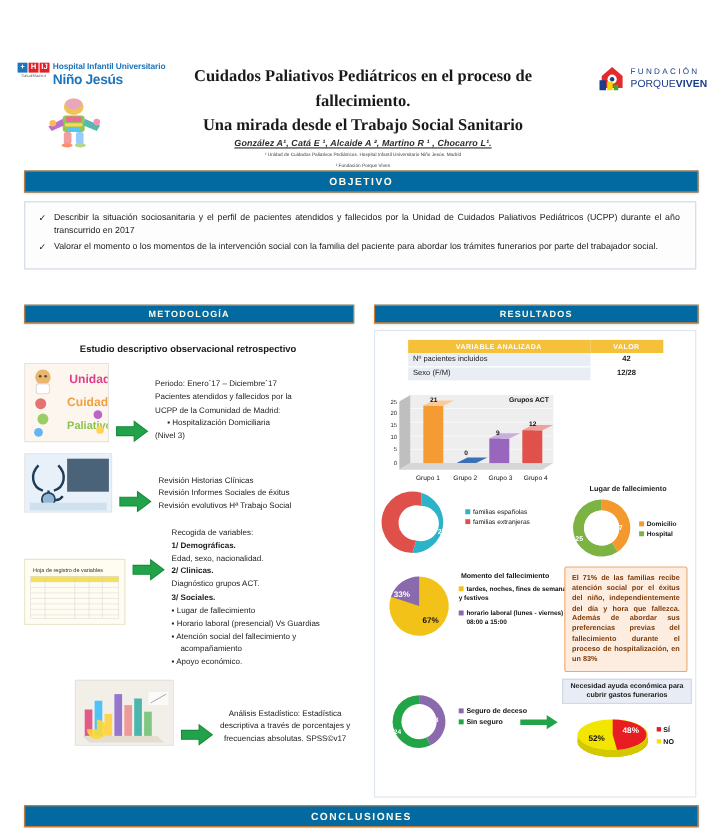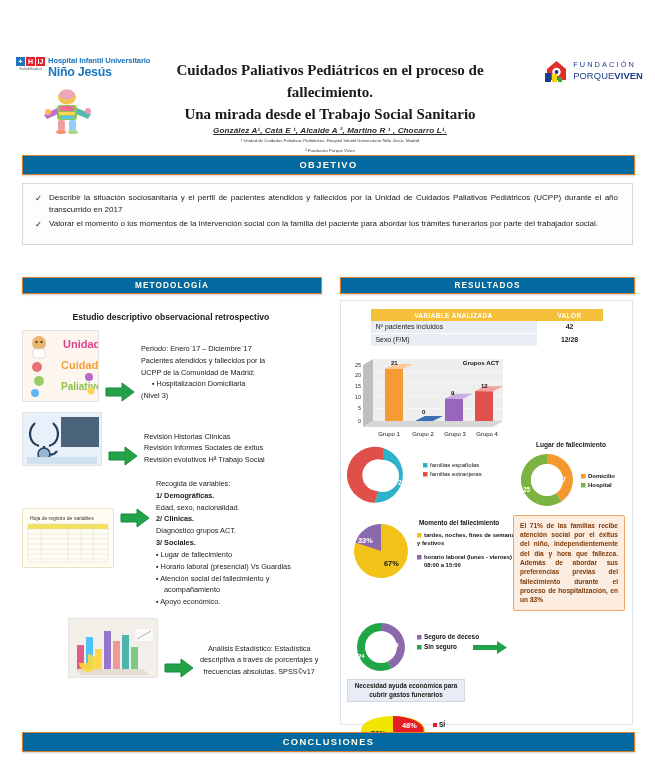--- a/index.html
+++ b/index.html
@@ -445,21 +445,21 @@
             <text x="77" y="44.4" class="t" font-size="5.9" font-weight="bold" fill="#111">horario laboral (lunes - viernes)</text>
             <text x="77" y="52.4" class="t" font-size="5.9" font-weight="bold" fill="#111">08:00 a 15:00</text>
           </g>
         </svg>
       </div>
       <div style="width:112px;margin-left:2px;">
         <div class="hl-box">El 71% de las familias recibe atención social por el éxitus del niño, independientemente del día y hora que fallezca. Además de abordar sus preferencias previas del fallecimiento durante el proceso de hospitalización, en un 83%</div>
       </div>
     </div>
 
-    <div style="display:flex;padding:6px 4px 0 6px;flex-direction:column;">
+    <div style="display:flex;padding:6px 4px 0 6px;">
       <div style="width:164px;display:flex;align-items:center;">
         <svg viewBox="0 0 164 62" width="164" height="62">
           <g transform="translate(34,30)">
 
             <path d="M0 -24 A24 24 0 0 1 10.4 21.6 L6.9 14.4 A16 16 0 0 0 0 -16 Z" fill="#8a69ad"></path>
             <path d="M10.4 21.6 A24 24 0 1 1 0 -24 L0 -16 A16 16 0 1 0 6.9 14.4 Z" fill="#21a547"></path>
             <circle cx="0" cy="0" r="14" fill="#fff"></circle>
             <text x="11" y="0" class="t" font-size="6" font-weight="bold" fill="#fff">18</text>
             <text x="-23" y="11" class="t" font-size="6" font-weight="bold" fill="#fff">24</text>
           </g>

